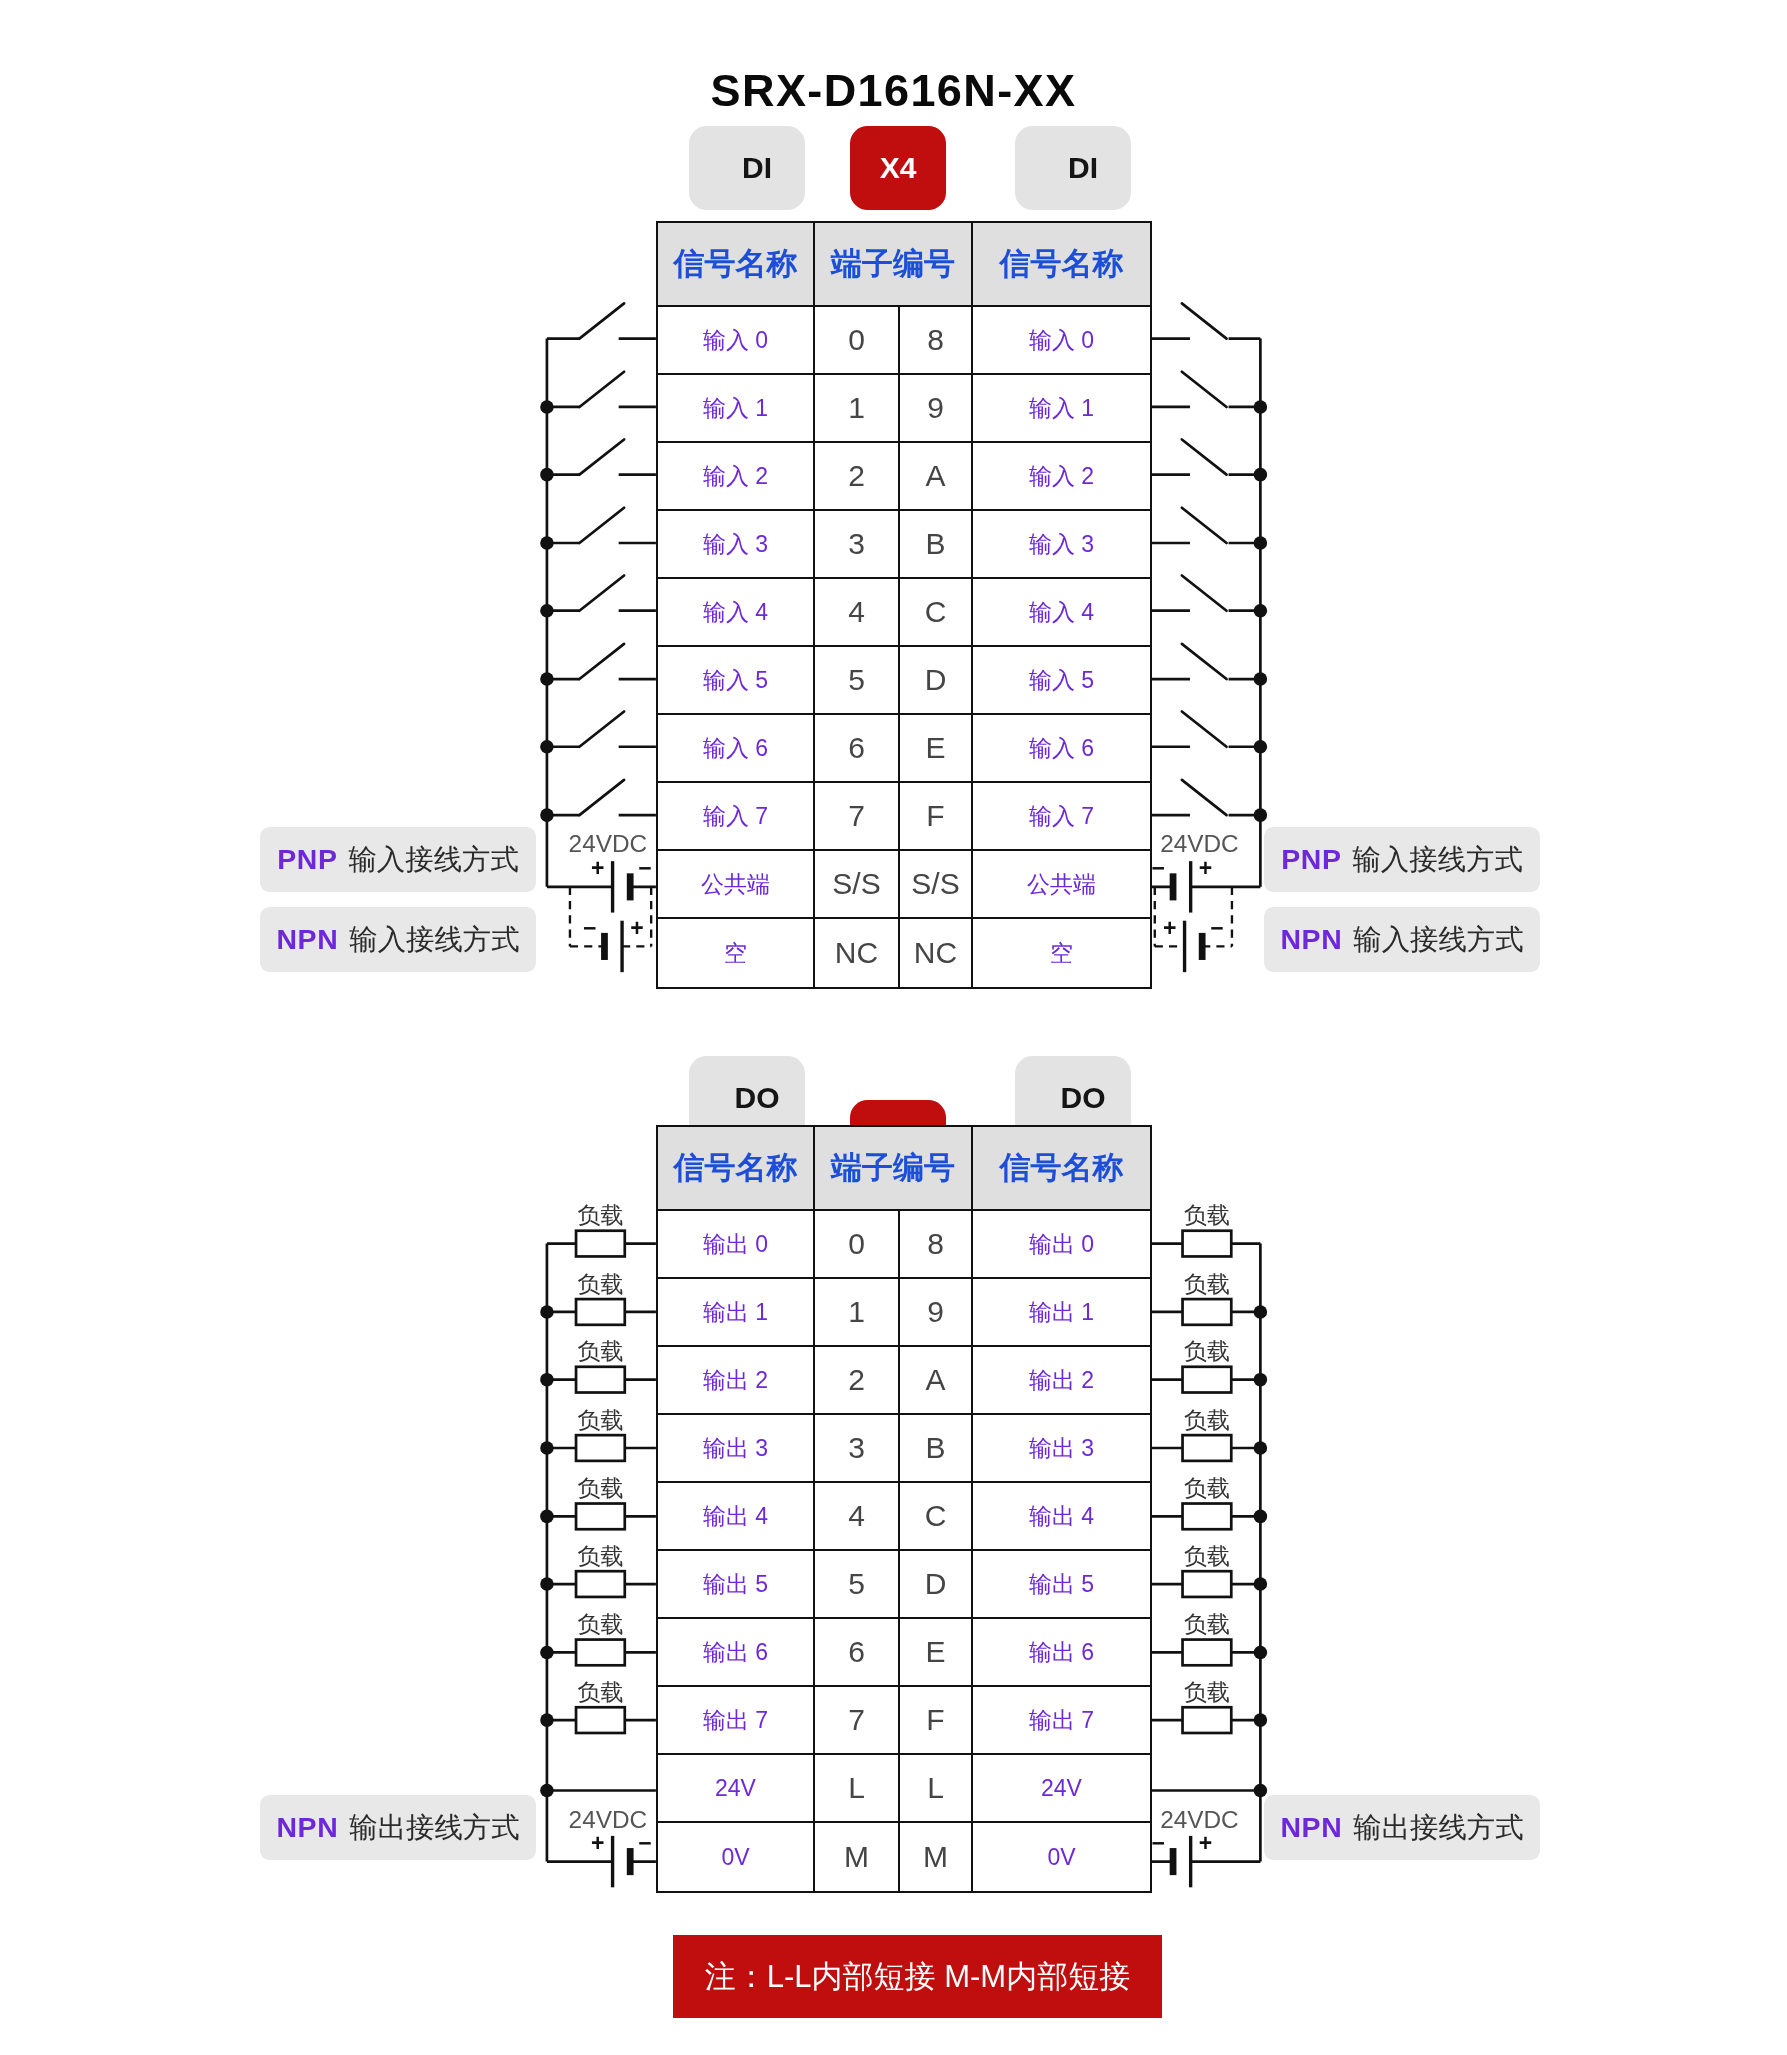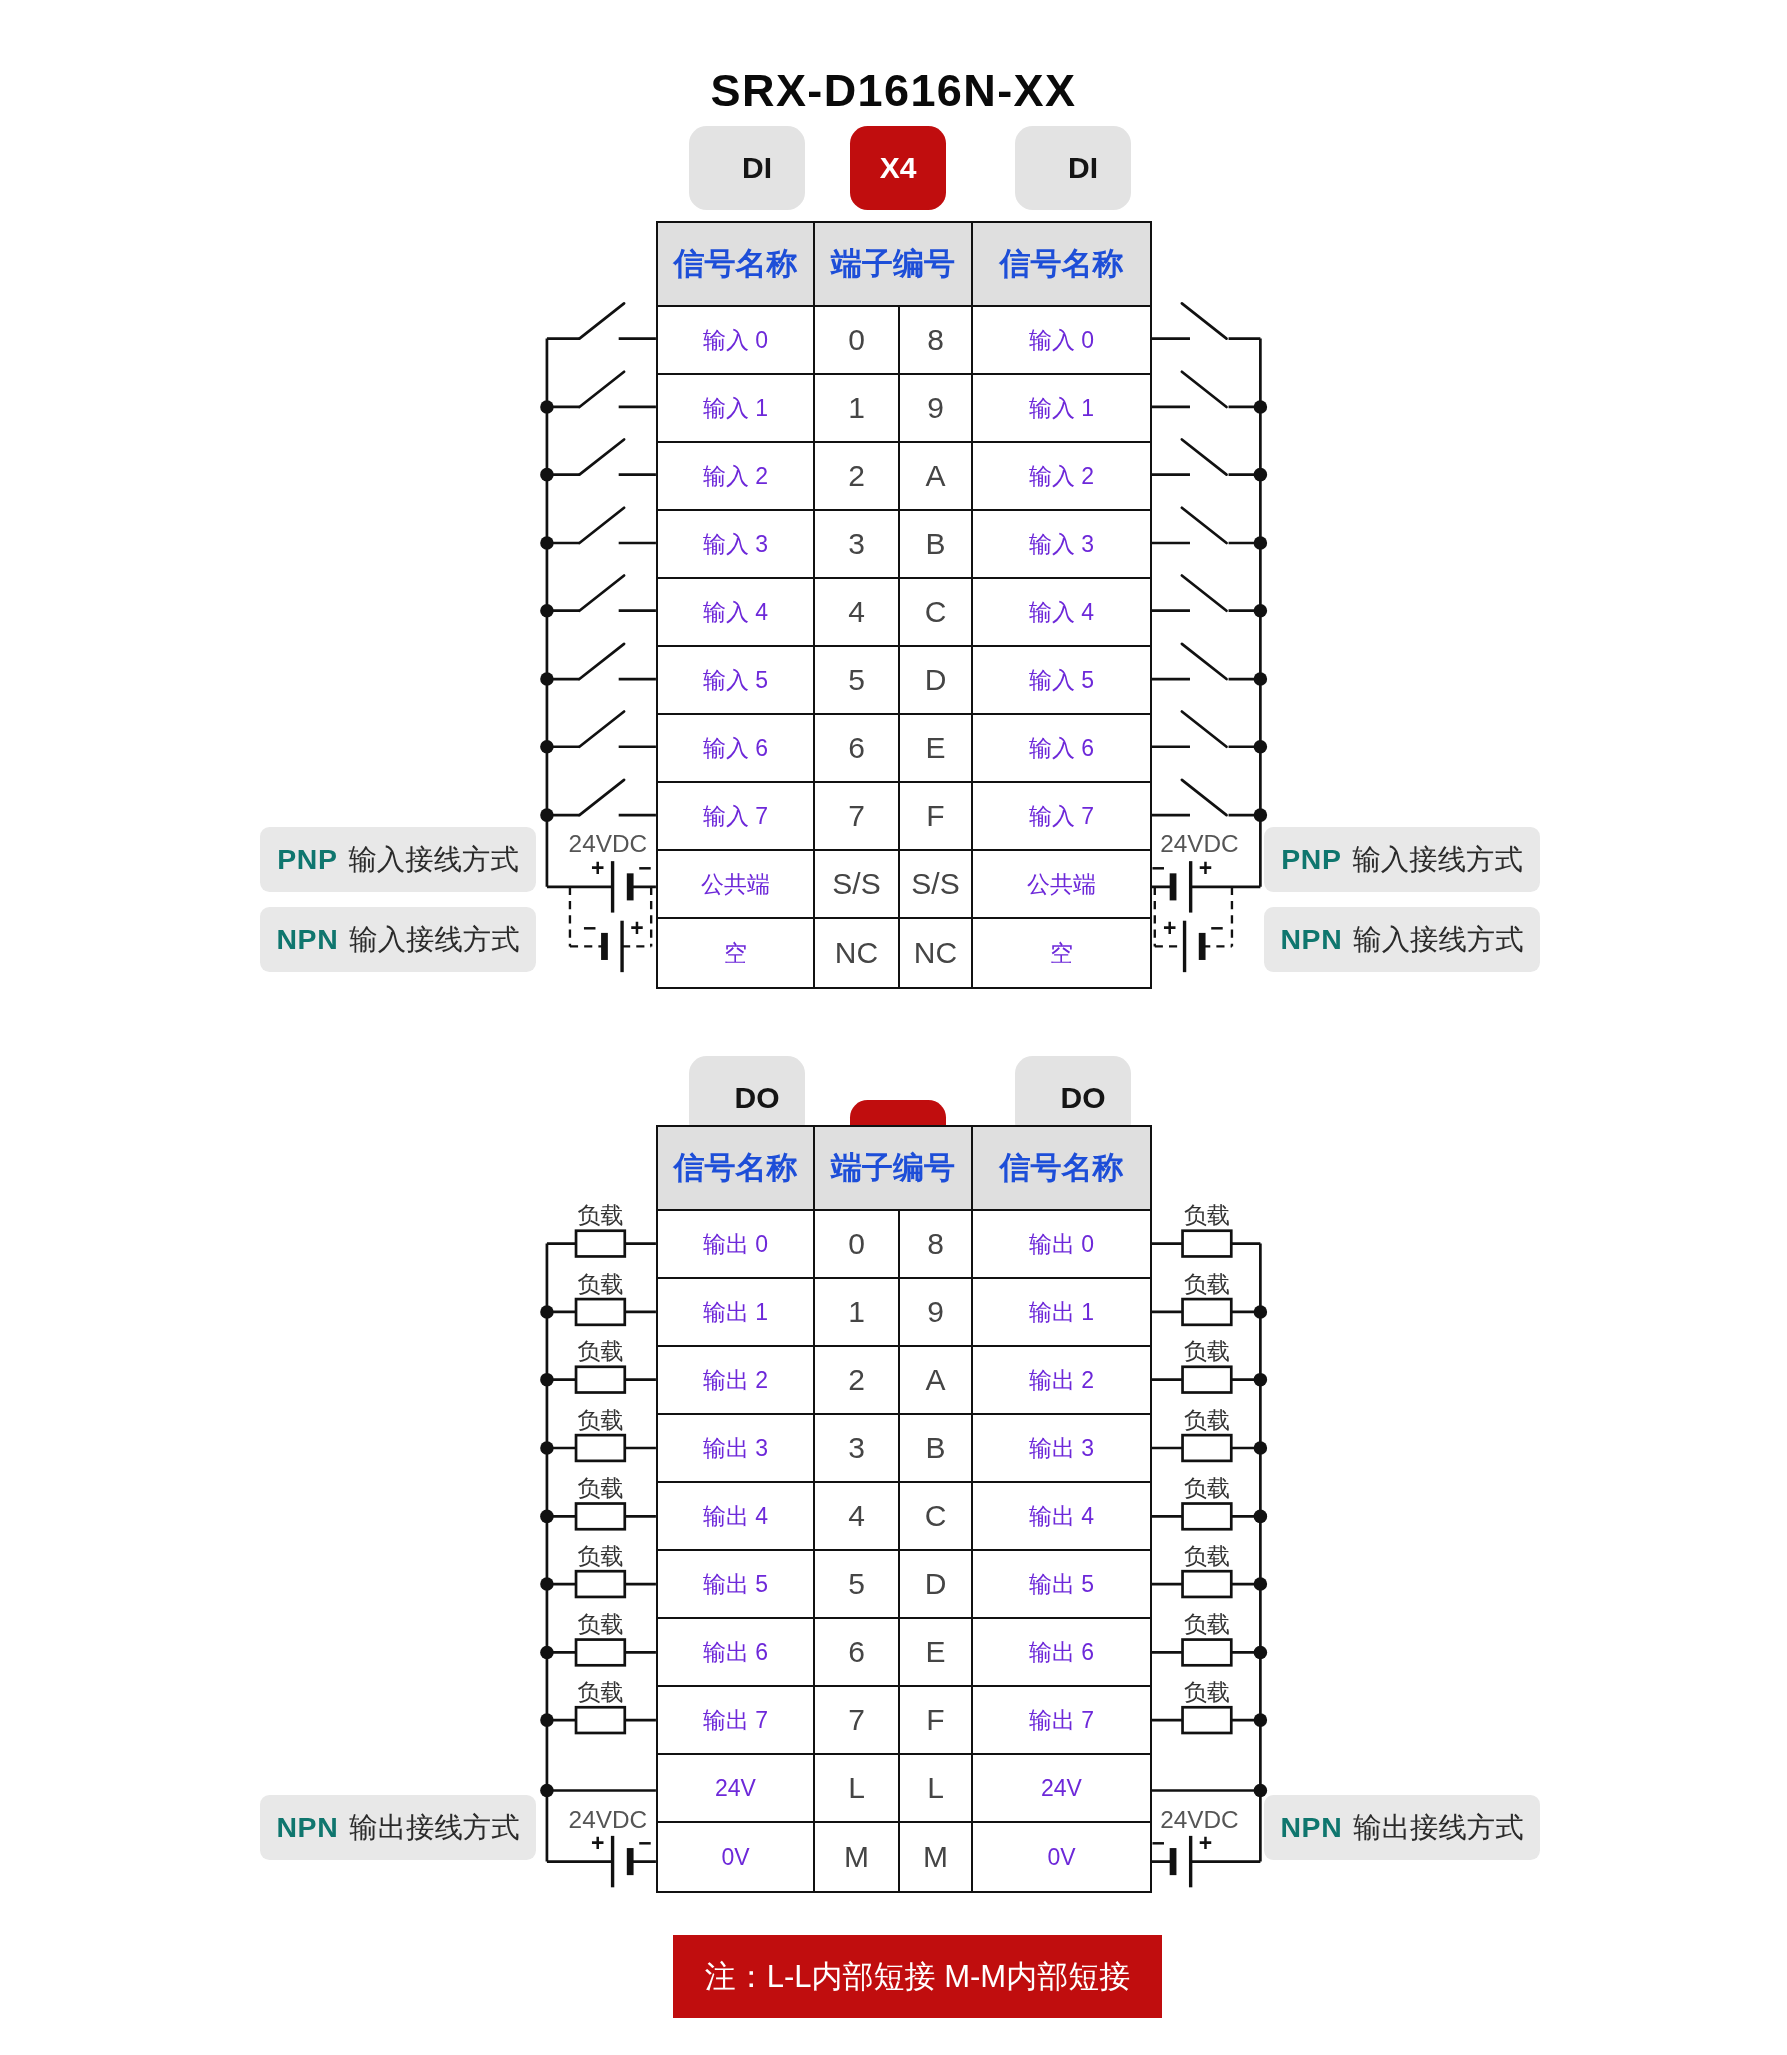--- a/index.html
+++ b/index.html
@@ -22,21 +22,21 @@
               display:flex;align-items:center;justify-content:center;background:#fff;}
   .ptable>div.rr0{border-right:none;}
   .ptable>div.br0{border-bottom:none;}
   .hcell{background:#dfdfdf !important;font-weight:700;font-size:31px;color:#1d4ed8;}
   .span2{grid-column:span 2;}
   .zh{font-size:23px;color:#6d28d9;}
   .tm{font-size:30px;color:#454545;}
   
   .wire-label{background:#e8e8e8;border-radius:9.5px;width:276px;height:65px;
               display:flex;align-items:center;justify-content:center;gap:10.8px;font-size:28.4px;color:#2b2b2b;}
-  .wire-label b{font-weight:800;color:#0f766e;letter-spacing:0.7px;}
+  .wire-label b{font-weight:800;color:#6d28d9;letter-spacing:0.7px;}
   
   #note-bar{left:656px;top:1935px;width:489px;height:83px;background:#c00d0e;color:#fff;
             display:flex;align-items:center;justify-content:center;font-size:31px;box-sizing:border-box;padding:0 13.5px;white-space:nowrap;margin-left:17px;}
   
   .ldtext{font:34px "Liberation Sans",sans-serif;fill:#333;text-anchor:middle;}
   .vdc{font:36px "Liberation Sans",sans-serif;fill:#555;text-anchor:middle;}
   svg line, svg path{stroke:#111;fill:none;}
 </style>
 </head>
 <body>

